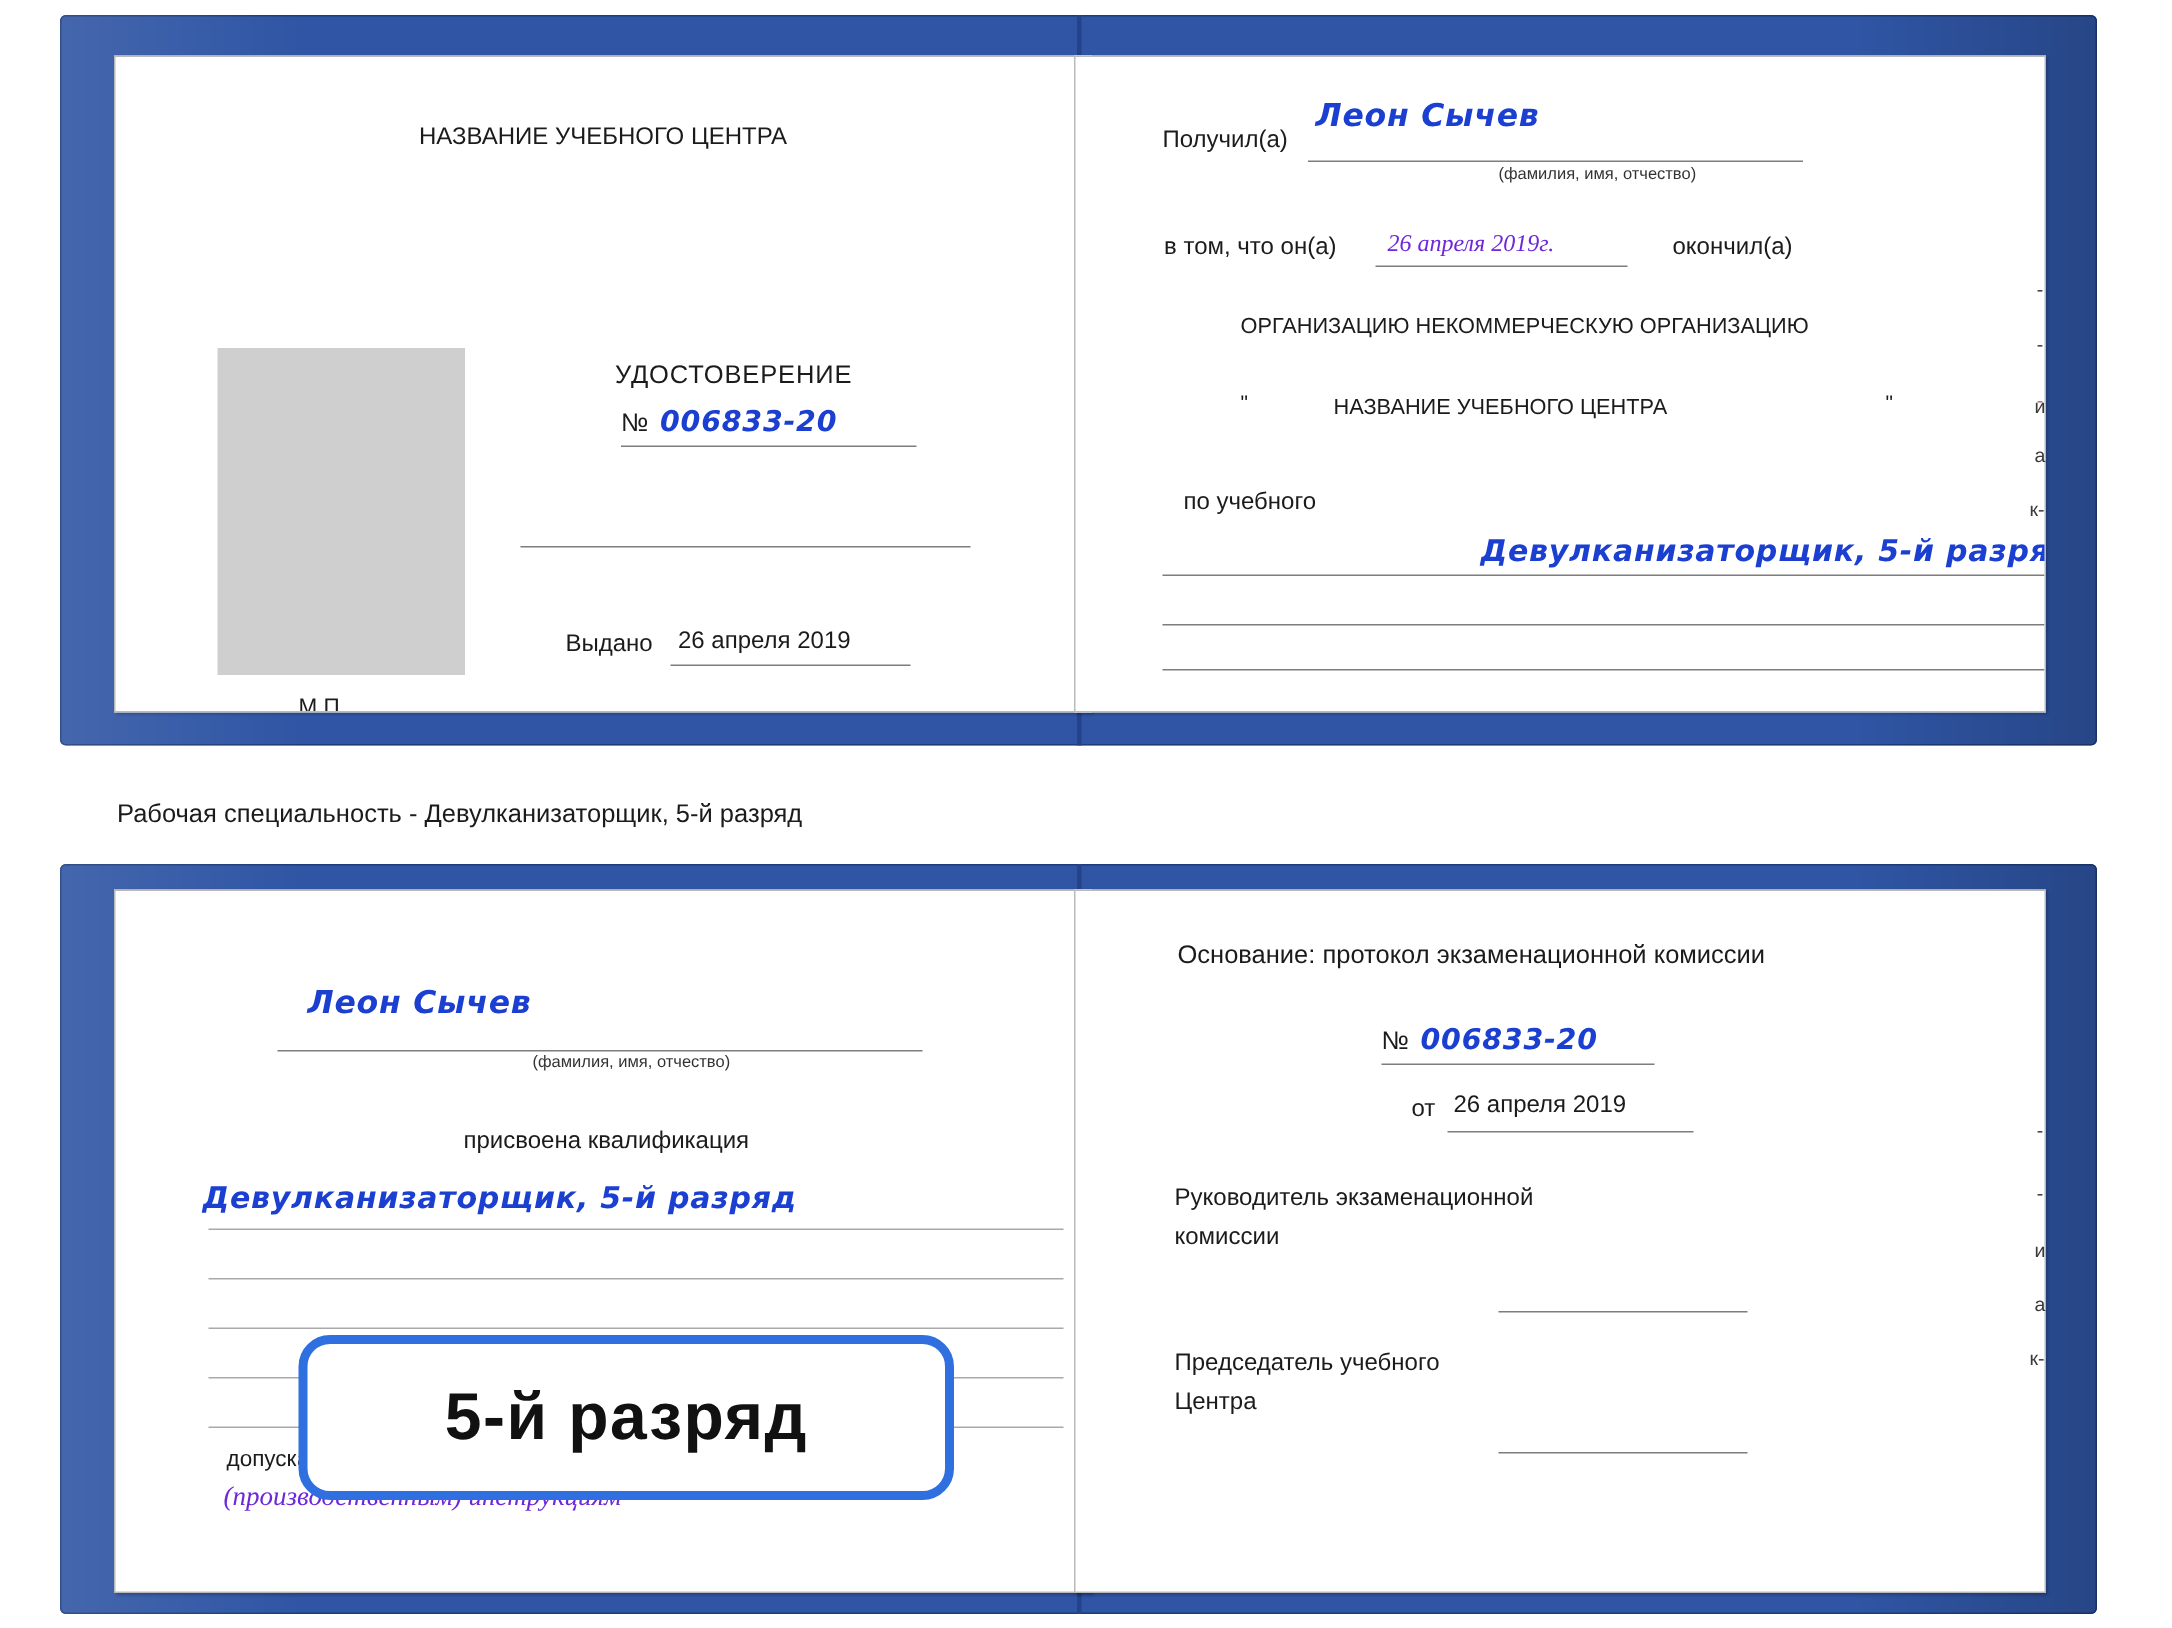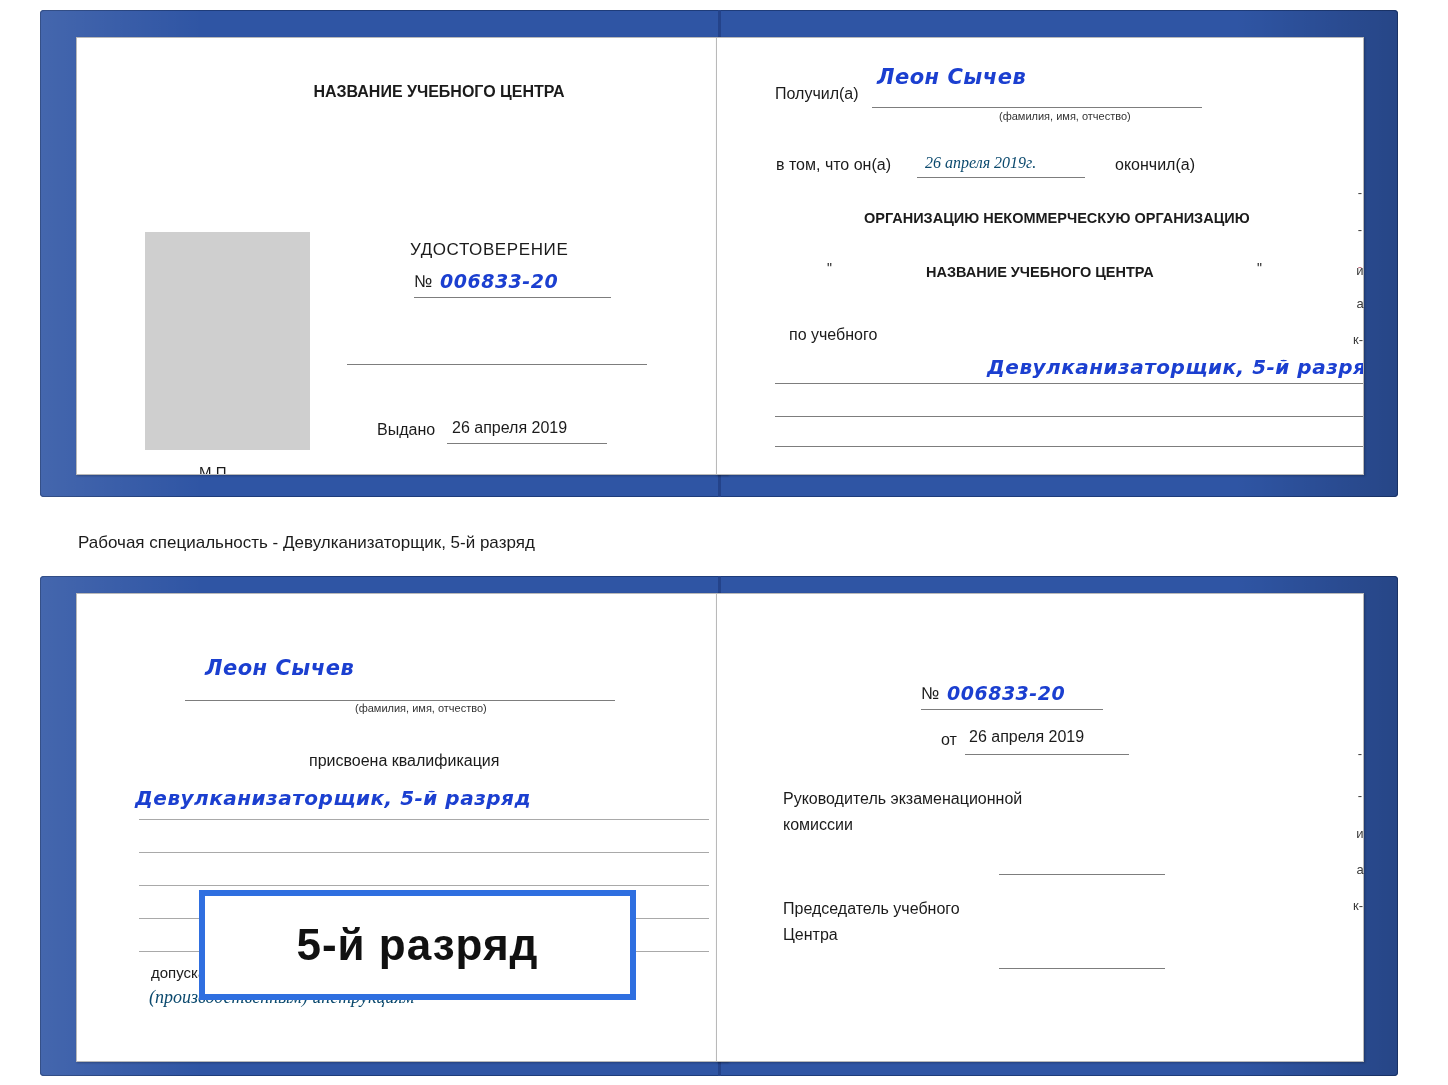--- a/index.html
+++ b/index.html
@@ -49,32 +49,32 @@
     overflow: hidden;
   }
 
   
   .t {
     position: absolute;
     white-space: nowrap;
     color: #1b1b1b;
   }
   .center { text-align: center; white-space: normal; }
-  .bold { font-weight: bold; padding-left: 37px; }
+  .bold { font-weight: normal; }
   .hand {
     font-family: "DejaVu Sans", sans-serif;
     color: #1b3fd0;
     font-style: italic;
     font-weight: bold;
     letter-spacing: 0.5px;
   }
   .ital {
     font-family: "Liberation Serif", serif;
     font-style: italic;
-    color: #0c4a6e;
+    color: #6d28d9;
   }
   .small {
     font-size: 11px;
     color: #333;
   }
   .rule {
     position: absolute;
     border-bottom: 1px solid #7d7d7d;
     height: 0;
   }
@@ -197,26 +197,27 @@
     <div class="rule-light" style="left:62px; top:225px; width:570px;"></div>
     <div class="rule-light" style="left:62px; top:258px; width:570px;"></div>
     <div class="rule-light" style="left:62px; top:291px; width:570px;"></div>
     <div class="rule-light" style="left:62px; top:324px; width:570px;"></div>
     <div class="rule-light" style="left:62px; top:357px; width:570px;"></div>
 
     <div class="t" style="left:74px; top:370px; font-size:15px;">допускается к</div>
     <div class="t ital" style="left:212px; top:367px; font-size:18px;">работе согласно должностным</div>
     <div class="t ital" style="left:72px; top:393px; font-size:18px;">(производственным) инструкциям</div>
 
-    <div class="callout" style="left:122px; top:296px; width:425px; height:98px;">
+    <div class="callout" style="left:122px; top:296px; width:425px; height:98px;border-radius:21px;">
       <span>5-й разряд</span>
     </div>
   </div>
 
   <div class="page" style="left:676px; top:17px; width:646px; height:467px;">
+    <div class="t" style="left:68px; top:33px; font-size:17px;">Основание: протокол экзаменационной комиссии</div>
 
     <div class="t" style="left:204px; top:90px; font-size:17px;">№</div>
     <div class="t hand" style="left:230px; top:88px; font-size:19px;">006833-20</div>
     <div class="rule" style="left:204px; top:115px; width:182px;"></div>
 
     <div class="t" style="left:224px; top:137px; font-size:16px;">от</div>
     <div class="t" style="left:252px; top:134px; font-size:16px;">26 апреля 2019</div>
     <div class="rule" style="left:248px; top:160px; width:164px;"></div>
 
     <div class="t" style="left:66px; top:196px; font-size:16px;">Руководитель экзаменационной</div>

